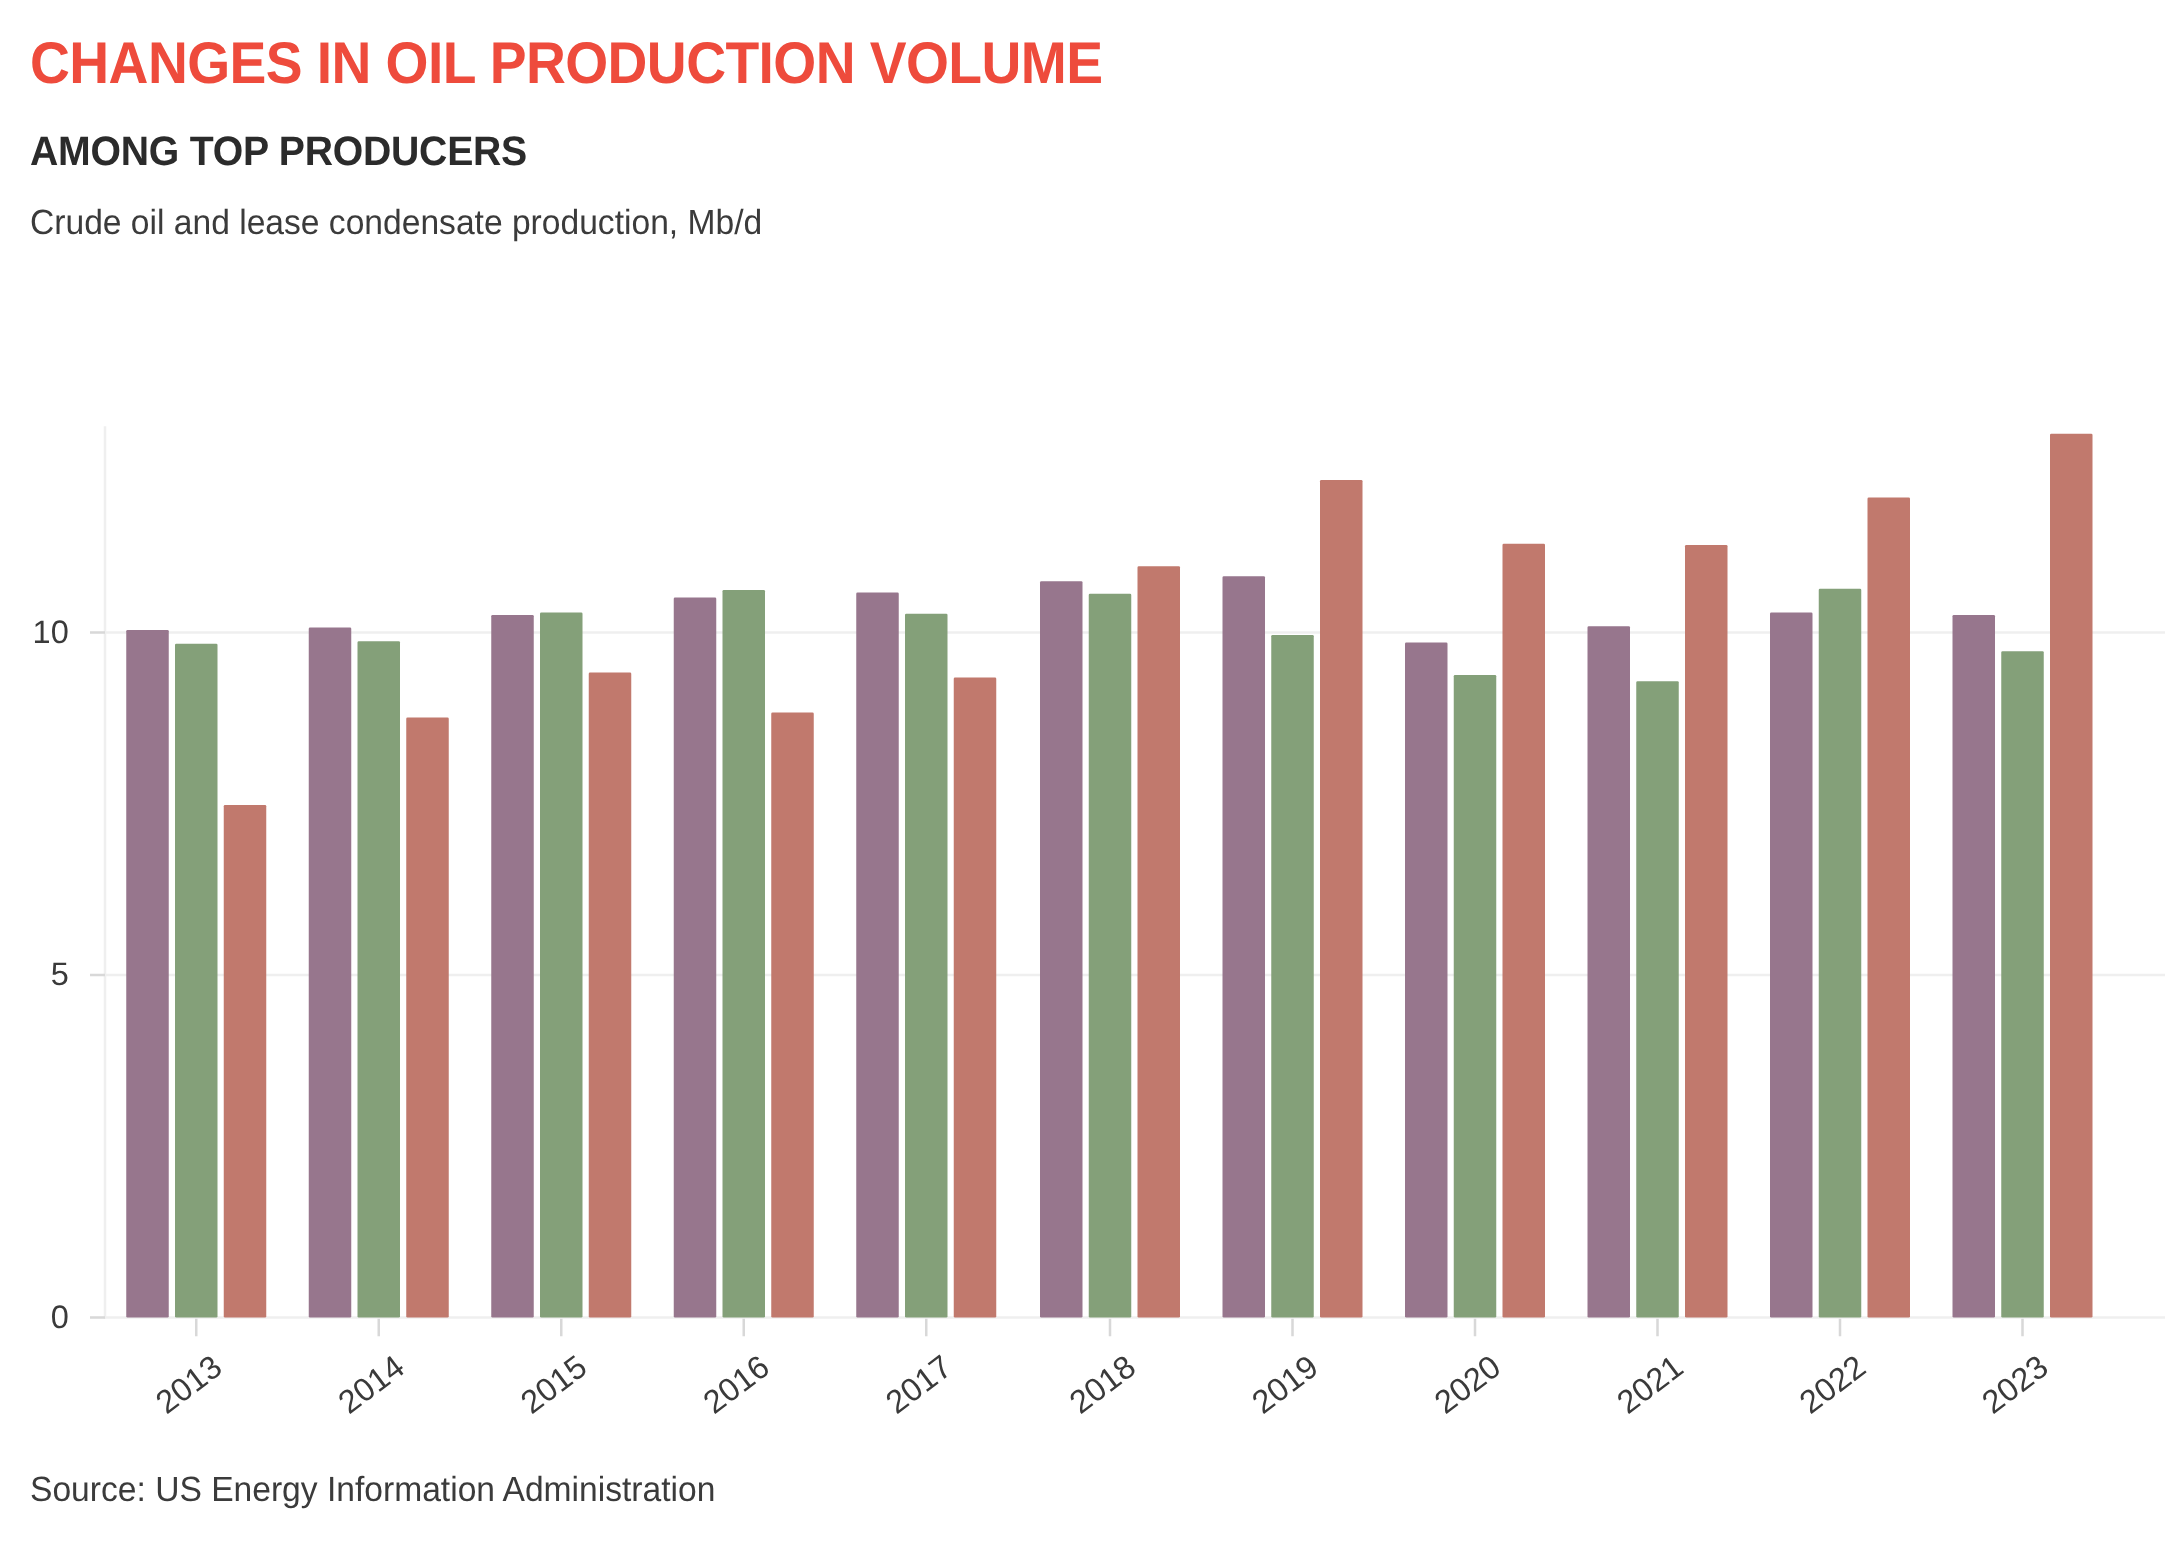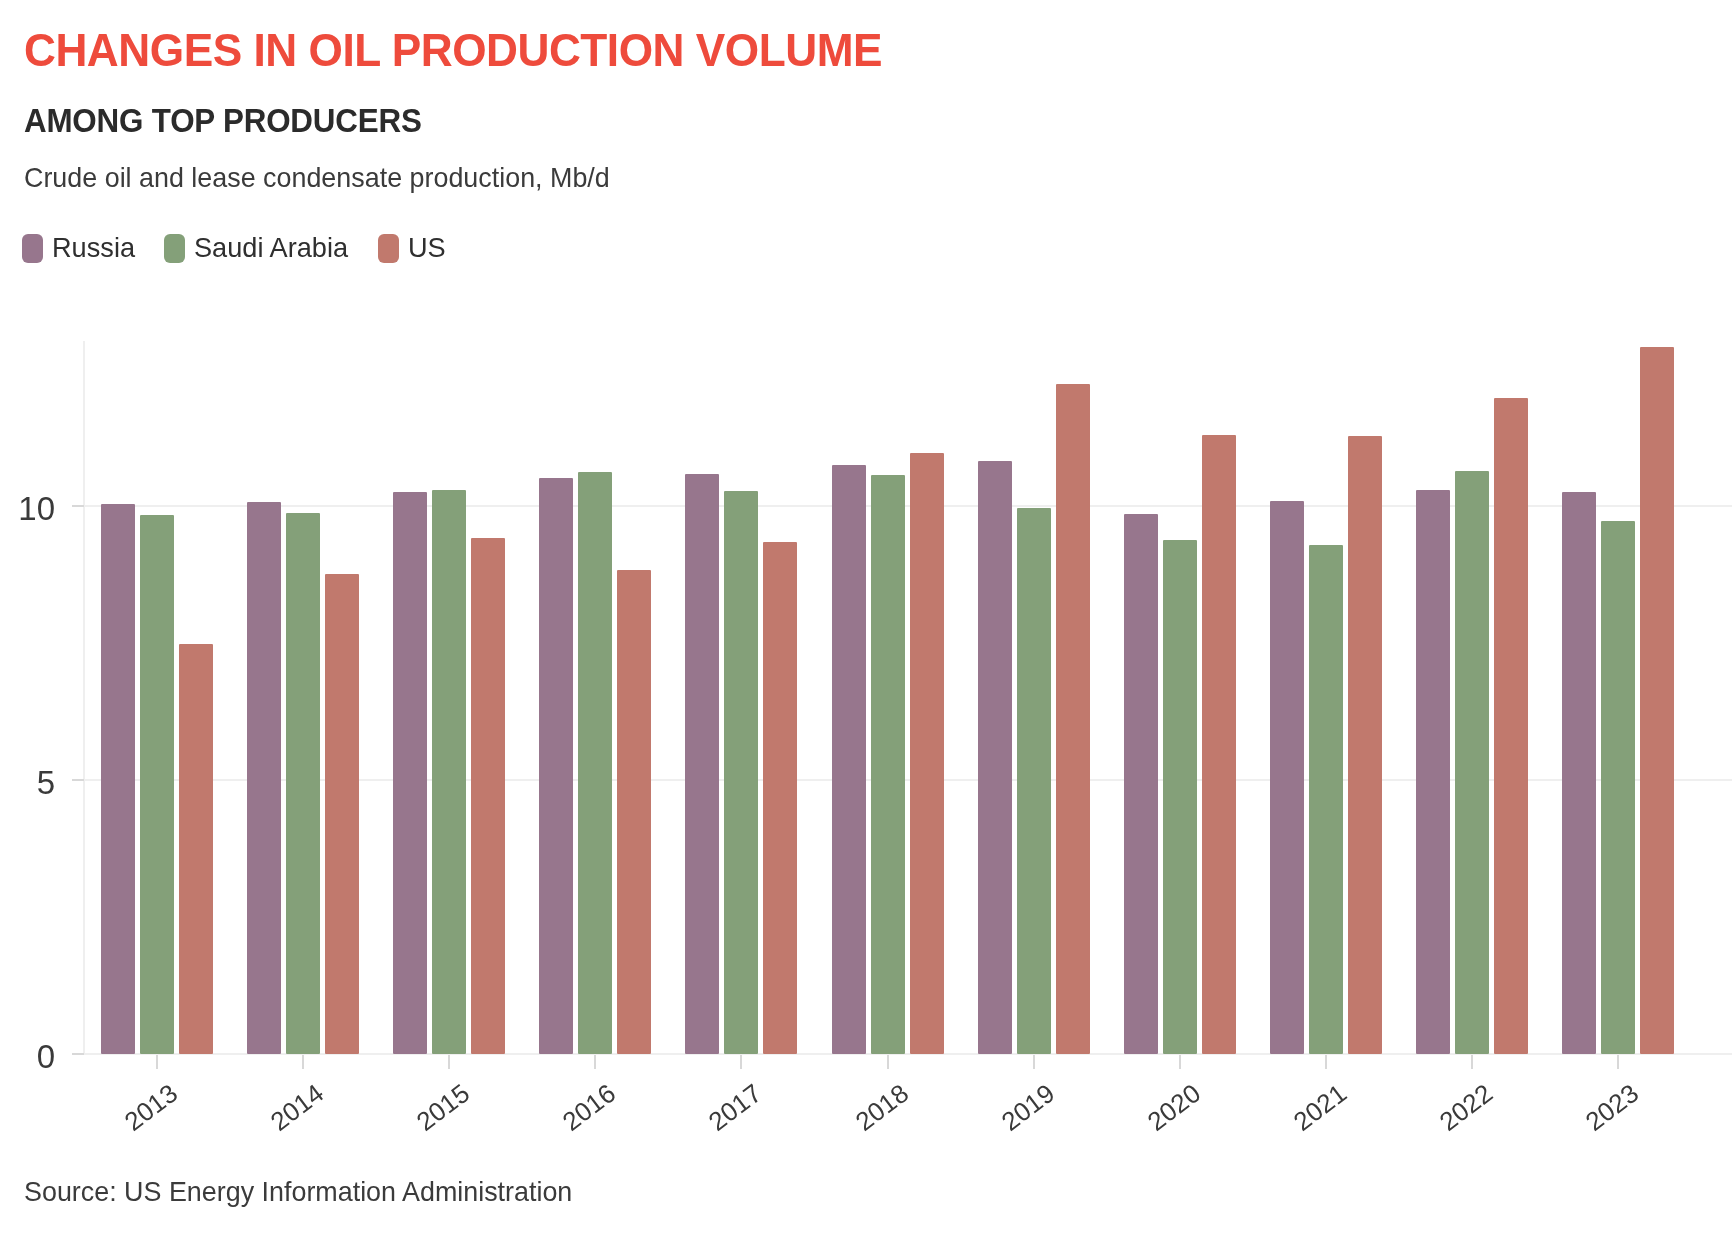--- a/index.html
+++ b/index.html
@@ -132,21 +132,21 @@
     position: absolute;
     left: 83px;
     top: 341px;
     width: 2px;
     height: 714px;
     background: #efefef;
   }
   .ytick-label {
     position: absolute;
     right: 1677px;
-    font-size: 33px;
+    font-size: 26px;
     color: #3a3a3a;
     text-align: center;
     line-height: 1;
     white-space: nowrap;
   }
   .ytick-mark {
     position: absolute;
     width: 12px;
     height: 2px;
     background: #d8d8d8;
@@ -191,34 +191,20 @@
 </head>
 <body>
 
 <div id="page">
 
   <div id="title-main">CHANGES IN OIL PRODUCTION VOLUME</div>
   <div id="title-sub">AMONG TOP PRODUCERS</div>
   <div id="subtitle">Crude oil and lease condensate production, Mb/d</div>
 
 
-  <div id="legend">
-      <div class="legend-item">
-        <span class="legend-swatch" style="background: rgb(151, 118, 141);"></span>
-        <span class="legend-label">Russia</span>
-      </div>
-      <div class="legend-item">
-        <span class="legend-swatch" style="background: rgb(132, 160, 121);"></span>
-        <span class="legend-label">Saudi Arabia</span>
-      </div>
-      <div class="legend-item">
-        <span class="legend-swatch" style="background: rgb(193, 121, 109);"></span>
-        <span class="legend-label">US</span>
-      </div>
-    </div>
 
   <div id="plot">
     <div id="axis-y-spine"></div>
     <div id="grid-layer">
         <div class="gridline" style="top: 1053px;"></div>
         <div class="ytick-mark" style="top: 1053px;"></div>
         <div class="ytick-label" style="top: 1040px;">0</div>
         <div class="gridline" style="top: 779px;"></div>
         <div class="ytick-mark" style="top: 779px;"></div>
         <div class="ytick-label" style="top: 766px;">5</div>

